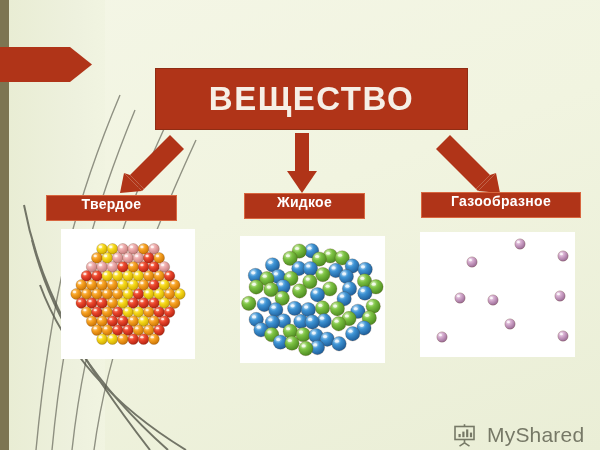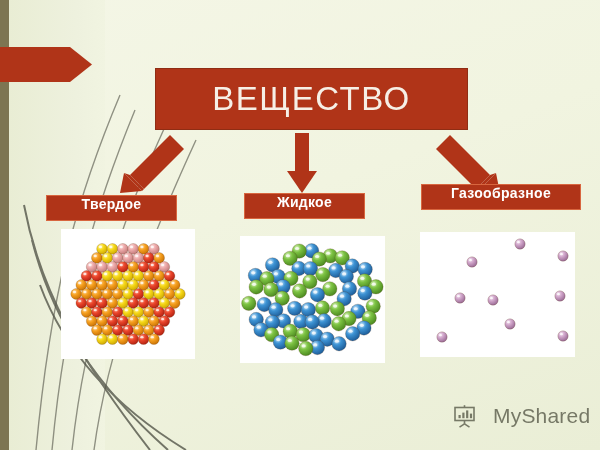--- a/index.html
+++ b/index.html
@@ -49,21 +49,21 @@
     border: 1px solid #8f2d14;
     box-sizing: border-box;
     display: flex;
     align-items: center;
     justify-content: center;
   }
   .title-box .title-text {
     color: #f6efe6;
     font-size: 33px;
     letter-spacing: 1.5px;
-    font-weight: 400;
+    font-weight: 700;
     white-space: nowrap;
     text-align: center;
   }
 
   
   .arrow-svg { position: absolute; }
   #arrow-left  { left: 118px; top: 133px; width: 68px;  height: 62px; }
   #arrow-mid   { left: 286px; top: 133px; width: 32px;  height: 62px; }
   #arrow-right { left: 434px; top: 133px; width: 68px;  height: 62px; }
 
@@ -80,40 +80,40 @@
   }
   .label-box .label-text {
     color: #ffffff;
     font-size: 14px;
     font-weight: bold;
     white-space: nowrap;
     letter-spacing: 0.3px;
   }
   #label-solid  { left: 46px;  top: 195px; width: 131px; }
   #label-liquid { left: 244px; top: 193px; width: 121px; }
-  #label-gas    { left: 421px; top: 184px; width: 160px; }
+  #label-gas    { left: 421px; top: 192px; width: 160px; }
 
   
   .panel {
     position: absolute;
     background: #ffffff;
     overflow: hidden;
   }
   #panel-solid  { left: 61px;  top: 229px; width: 134px; height: 130px; }
   #panel-liquid { left: 240px; top: 236px; width: 145px; height: 127px; }
   #panel-gas    { left: 420px; top: 232px; width: 155px; height: 125px; }
   .panel svg { display: block; width: 100%; height: 100%; }
 
   
   .watermark {
     position: absolute;
-    left: 452px; top: 404px;
+    left: 452px; top: 423px;
     display: flex;
     align-items: flex-end;
-    gap: 15px;
+    gap: 9px;
     opacity: 0.82;
   }
   .watermark .wm-text {
     font-size: 21px;
     color: #5d5f4e;
     letter-spacing: 0.2px;
   }
 </style>
 </head>
 <body>

